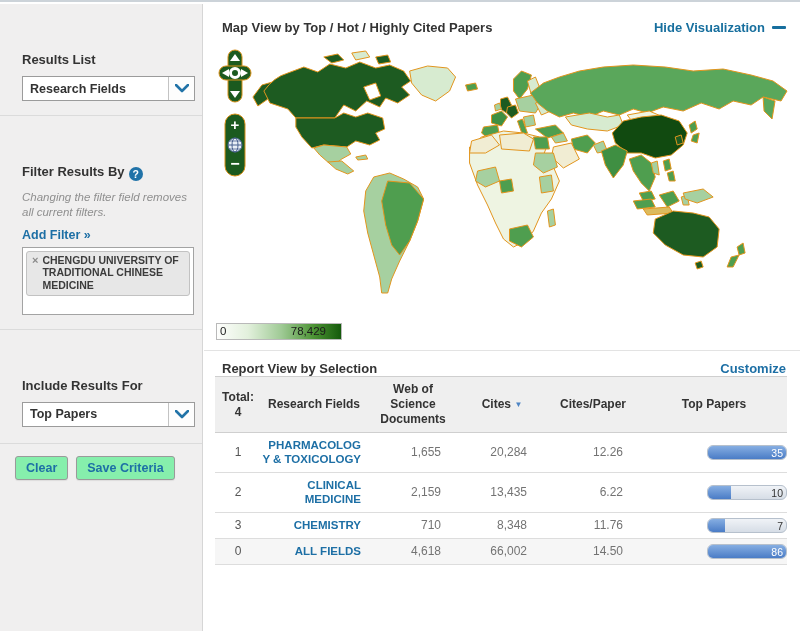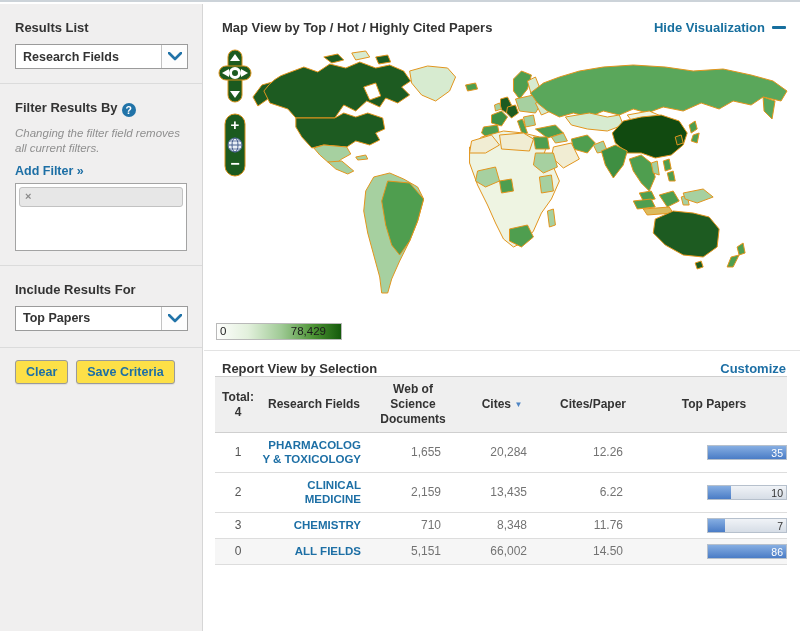--- a/index.html
+++ b/index.html
@@ -1,35 +1,35 @@
 <!DOCTYPE html>
 <html><head>
 <meta charset="utf-8">
 <style>
   * { margin:0; padding:0; box-sizing:border-box; }
   html,body { width:800px; height:631px; background:#fff; font-family:"Liberation Sans", sans-serif; color:#333; overflow:hidden; }
   .page { position:relative; width:800px; height:631px; border-top:2px solid #ccd3d9; }
 
   
   .sidebar { position:absolute; left:0; top:2px; width:203px; height:629px; background:#f0efef; border-right:1px solid #d6d6d6; }
-  .sb-section { padding:16px 15px 14px 15px; }
+  .sb-section { padding:16px 15px 14px 22px;margin-top:32px; }
   .sb-divider { border-top:1px solid #dbdbdb; }
   .sb-heading { font-size:13px; font-weight:bold; color:#333; }
   .selectbox { margin-top:9px; width:173px; height:25px; background:#fff; border:1px solid #9b9b9b; display:flex; align-items:center; cursor:pointer; }
   .selectbox .sel-text { flex:1; font-size:12.5px; font-weight:bold; color:#333; padding-left:7px; white-space:nowrap; overflow:hidden; }
   .selectbox .sel-arrow { width:26px; height:100%; border-left:1px solid #c3c3c3; display:flex; align-items:center; justify-content:center; background:#fdfdfd; }
   .help-circle { display:inline-flex; width:14px; height:14px; border-radius:50%; background:#2173a8; color:#fff; font-size:10.5px; font-weight:bold; align-items:center; justify-content:center; vertical-align:-2px; margin-left:4px; cursor:pointer; }
   .sb-note { margin-top:9px; font-size:11.5px; font-style:italic; color:#8f8f8f; line-height:1.3; width:168px; }
   .add-filter { display:inline-block; margin-top:8px; font-size:12.5px; font-weight:bold; color:#1d6fa5; text-decoration:none; cursor:pointer; }
   .filter-box { margin-top:4px; width:172px; height:68px; background:#fff; border:1px solid #a3a3a3; padding:3px; overflow:hidden; }
   .filter-chip { background:#e7e7e7; border:1px solid #c2c2c2; border-radius:3px; padding:2px 5px 3px 5px; display:flex; gap:4px; cursor:pointer; }
   .chip-x { color:#8a8a8a; font-size:11px; font-weight:bold; line-height:1.2; cursor:pointer; }
   .chip-label { font-size:10.5px; font-weight:bold; color:#3c3c3c; line-height:1.2; text-transform:uppercase; }
   .btn-row { padding:12px 15px; display:flex; gap:8px; }
-  .sb-btn { background:#fde047; border:1px solid #9a9a9a; border-radius:3px; color:#1d6fa5; font-weight:bold; font-size:12.5px; padding:4px 10px; cursor:pointer; box-shadow:0 1px 1px rgba(0,0,0,.08); font-family:"Liberation Sans", sans-serif; }
+  .sb-btn { background:#86efac; border:1px solid #9a9a9a; border-radius:3px; color:#1d6fa5; font-weight:bold; font-size:12.5px; padding:4px 10px; cursor:pointer; box-shadow:0 1px 1px rgba(0,0,0,.08); font-family:"Liberation Sans", sans-serif; }
 
   
   .main { position:absolute; left:204px; top:2px; width:596px; height:629px; background:#fff; }
   .main-header { display:flex; justify-content:space-between; align-items:center; padding:16px 14px 6px 18px; }
   .main-title { font-size:13px; font-weight:bold; color:#333; }
   .hide-link { font-size:13px; font-weight:bold; color:#176f9e; cursor:pointer; display:flex; align-items:center; gap:7px; }
   .hide-dash { display:inline-block; width:14px; height:3px; background:#176f9e; border-radius:1px; }
 
   .map-wrap { position:relative; height:268px; background:#fff; }
   .map-svg { position:absolute; left:0; top:0; width:100%; height:100%; }
@@ -65,21 +65,21 @@
   .report-table thead th { background:#efefef; border-top:1px solid #cfcfcf; border-bottom:1px solid #cfcfcf;
       font-size:12px; font-weight:bold; color:#333; text-align:center; padding:5px 2px; line-height:1.25; vertical-align:middle; }
   th.cites-th { color:#4d84c4; cursor:pointer; }
   .sort-arrow { font-size:8px; color:#4d84c4; vertical-align:1px; }
   .report-table td { border-bottom:1px solid #ddd; font-size:12px; padding:5px 0; vertical-align:middle; }
   td.rank { text-align:center; color:#555; }
   td.field { padding-right:6px;text-align:right; }
   .field-link { color:#1d6fa5; font-weight:bold; font-size:11.5px; line-height:1.25; overflow-wrap:break-word; cursor:pointer; display:block; width:100px; }
   td.num { text-align:right; padding-right:18px; color:#737373; }
   td.top-cell { padding-right:0; }
-  .bar-track { position:relative; width:80px; height:15px; margin-left:auto; border:1px solid #b6c0cc; border-radius:0;
+  .bar-track { position:relative; width:80px; height:15px; margin-left:auto; border:1px solid #b6c0cc; border-radius:6px;
                background:linear-gradient(to bottom,#f0f3f7,#d6dde6); overflow:hidden; }
   .bar-fill { position:absolute; left:0; top:0; bottom:0; background:linear-gradient(to bottom,#86aee2,#4a7cc6); }
   .bar-label { position:absolute; right:3px; top:1px; font-size:10.5px; color:#333; }
   .bar-label.light { color:#fff; }
   tr.row-allfields td { background:#f6f6f6; }
 </style>
 </head>
 <body>
 
 <div class="page">
@@ -102,20 +102,21 @@
 
     <div class="sb-section">
       <div class="sb-heading">
         <span>Filter Results By</span><span class="help-circle">?</span>
       </div>
       <div class="sb-note">Changing the filter field removes all current filters.</div>
       <a class="add-filter">Add Filter »</a>
       <div class="filter-box">
         <div class="filter-chip">
           <span class="chip-x">×</span>
+          <span class="chip-label">CHENGDU UNIVERSITY OF TRADITIONAL CHINESE MEDICINE</span>
         </div>
       </div>
     </div>
 
     <div class="sb-divider"></div>
 
     <div class="sb-section" style="padding-bottom:16px;">
       <div class="sb-heading">Include Results For</div>
       <div class="selectbox">
         <span class="sel-text">Top Papers</span>
@@ -338,21 +339,21 @@
                   <div class="bar-fill" style="width: 22%;"></div>
                   <span class="bar-label">7</span>
                 </div>
               </td>
           </tr>
           <tr class="row-allfields">
             <td class="rank">0</td>
             <td class="field">
                 <a class="field-link">ALL FIELDS</a>
               </td>
-            <td class="num">5,151</td>
+            <td class="num">4,618</td>
             <td class="num">66,002</td>
             <td class="num">14.50</td>
             <td class="top-cell">
                 <div class="bar-track">
                   <div class="bar-fill" style="width: 100%;"></div>
                   <span class="bar-label light">86</span>
                 </div>
               </td>
           </tr>
         </tbody>

